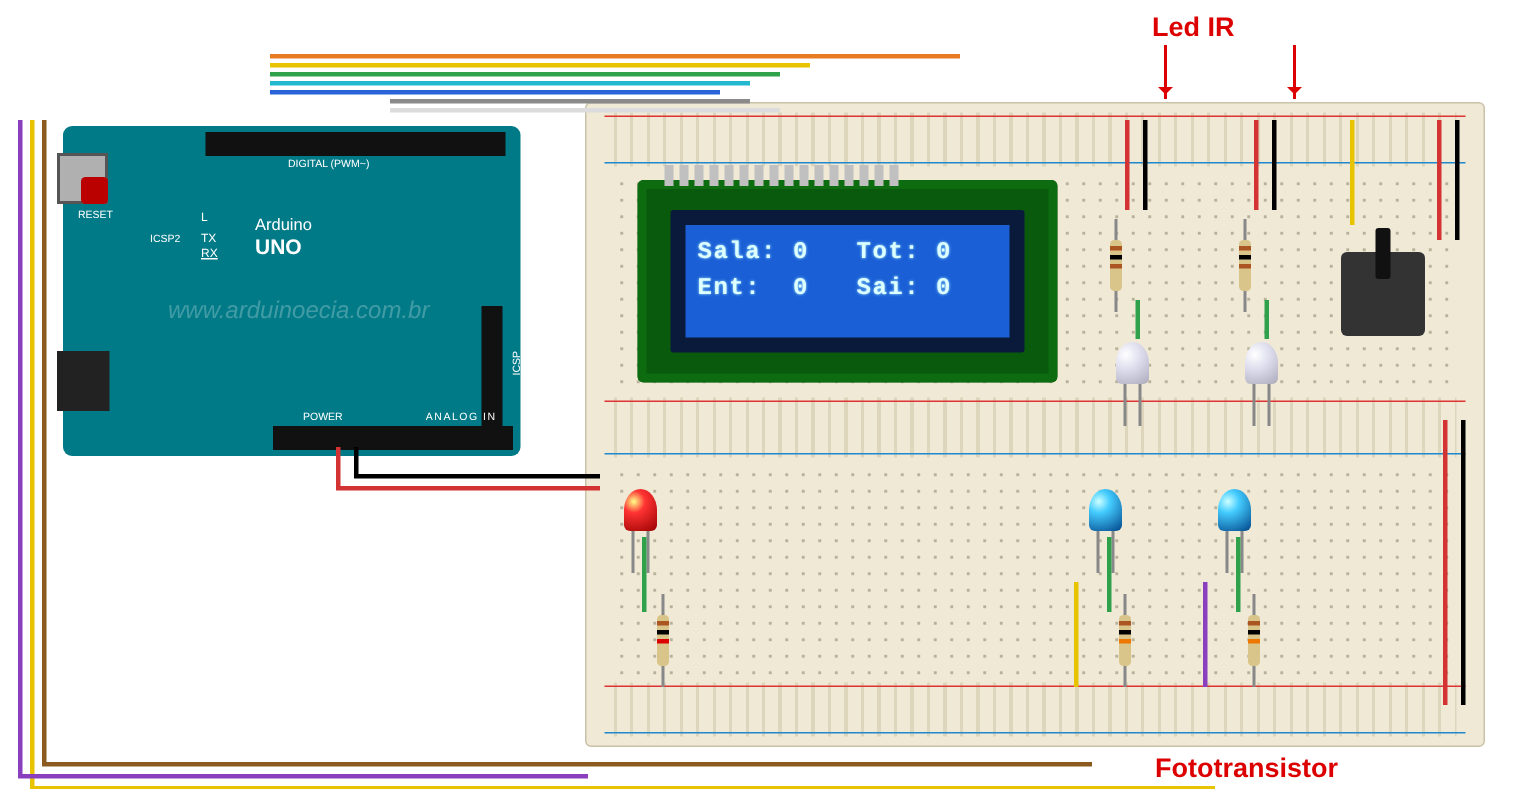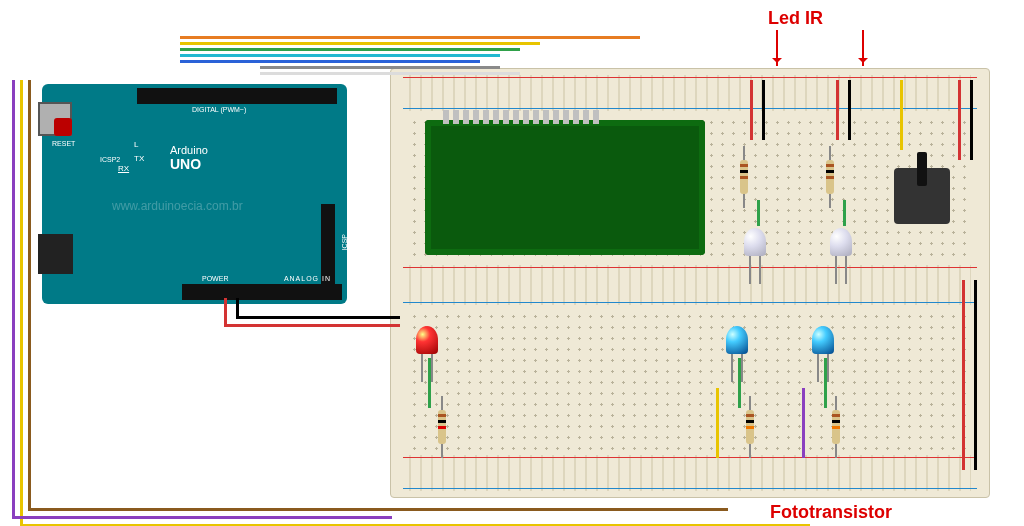--- a/index.html
+++ b/index.html
@@ -56,21 +56,21 @@
     color:#fff; font-size:11px;
   }
   .arduino .uno b { font-size:14px; }
   .arduino .reset {
     position:absolute; left:12px; top:34px;
     width:18px; height:18px;
     background:#b00; border-radius:3px;
   }
   .arduino .watermark {
     position:absolute; left:70px; top:115px;
-    color:rgba(255,255,255,.25); font-size:12px;
+    color:rgba(255,255,255,.25); font-size:16px;font-style:italic;
   }
   .arduino .label-analog { position:absolute; bottom:22px; right:16px; font-size:7px; color:#fff; letter-spacing:1px;}
   .arduino .label-power  { position:absolute; bottom:22px; left:160px; font-size:7px; color:#fff;}
   .arduino .label-digital{ position:absolute; top:22px; left:150px; font-size:7px; color:#fff;}
 
   
   .bb {
     position: absolute;
     left: 390px;
     top: 68px;
@@ -206,21 +206,21 @@
   <div class="usb"></div>
   <div class="chip"></div>
   <div class="hdr-top"></div>
   <div class="hdr-bot"></div>
   <div class="reset"></div>
   <div style="position:absolute;left:10px;top:56px;color:#fff;font-size:7px;">RESET</div>
   <div style="position:absolute;left:58px;top:72px;color:#fff;font-size:7px;">ICSP2</div>
   <div style="position:absolute;right:6px;top:150px;color:#fff;font-size:7px;transform:rotate(-90deg);transform-origin:right top;">ICSP</div>
   <div style="position:absolute;left:92px;top:56px;color:#fff;font-size:8px;">L</div>
   <div style="position:absolute;left:92px;top:70px;color:#fff;font-size:8px;">TX</div>
-  <div style="position:absolute;left:76px;top:80px;color:#fff;font-size:8px;text-decoration:underline;">RX</div>
+  <div style="position:absolute;left:92px;top:80px;color:#fff;font-size:8px;text-decoration:underline;">RX</div>
   <div class="uno">
     <span>Arduino</span>
     <div><b>UNO</b></div>
   </div>
   <div class="watermark">www.arduinoecia.com.br</div>
   <div class="label-digital">DIGITAL (PWM~)</div>
   <div class="label-analog">ANALOG IN</div>
   <div class="label-power">POWER</div>
 </div>
 
@@ -244,20 +244,22 @@
       <span></span>
     <span></span>
       <span></span>
       <span></span>
       <span></span>
       <span></span>
       <span></span>
       <span></span>
       <span></span>
   </div>
+  <div class="screen"><span>Sala:</span> <span>0</span>   <span>Tot:</span> <span>0</span>
+<span>Ent:</span>  <span>0</span>   <span>Sai:</span> <span>0</span></div>
 </div>
 
 <div class="led clear" style="left:744px; top:228px;">
   <div class="leg1"></div>
     <div class="leg2"></div>
 </div>
 <div class="led clear" style="left:830px; top:228px;">
   <div class="leg1"></div>
     <div class="leg2"></div>
 </div>

